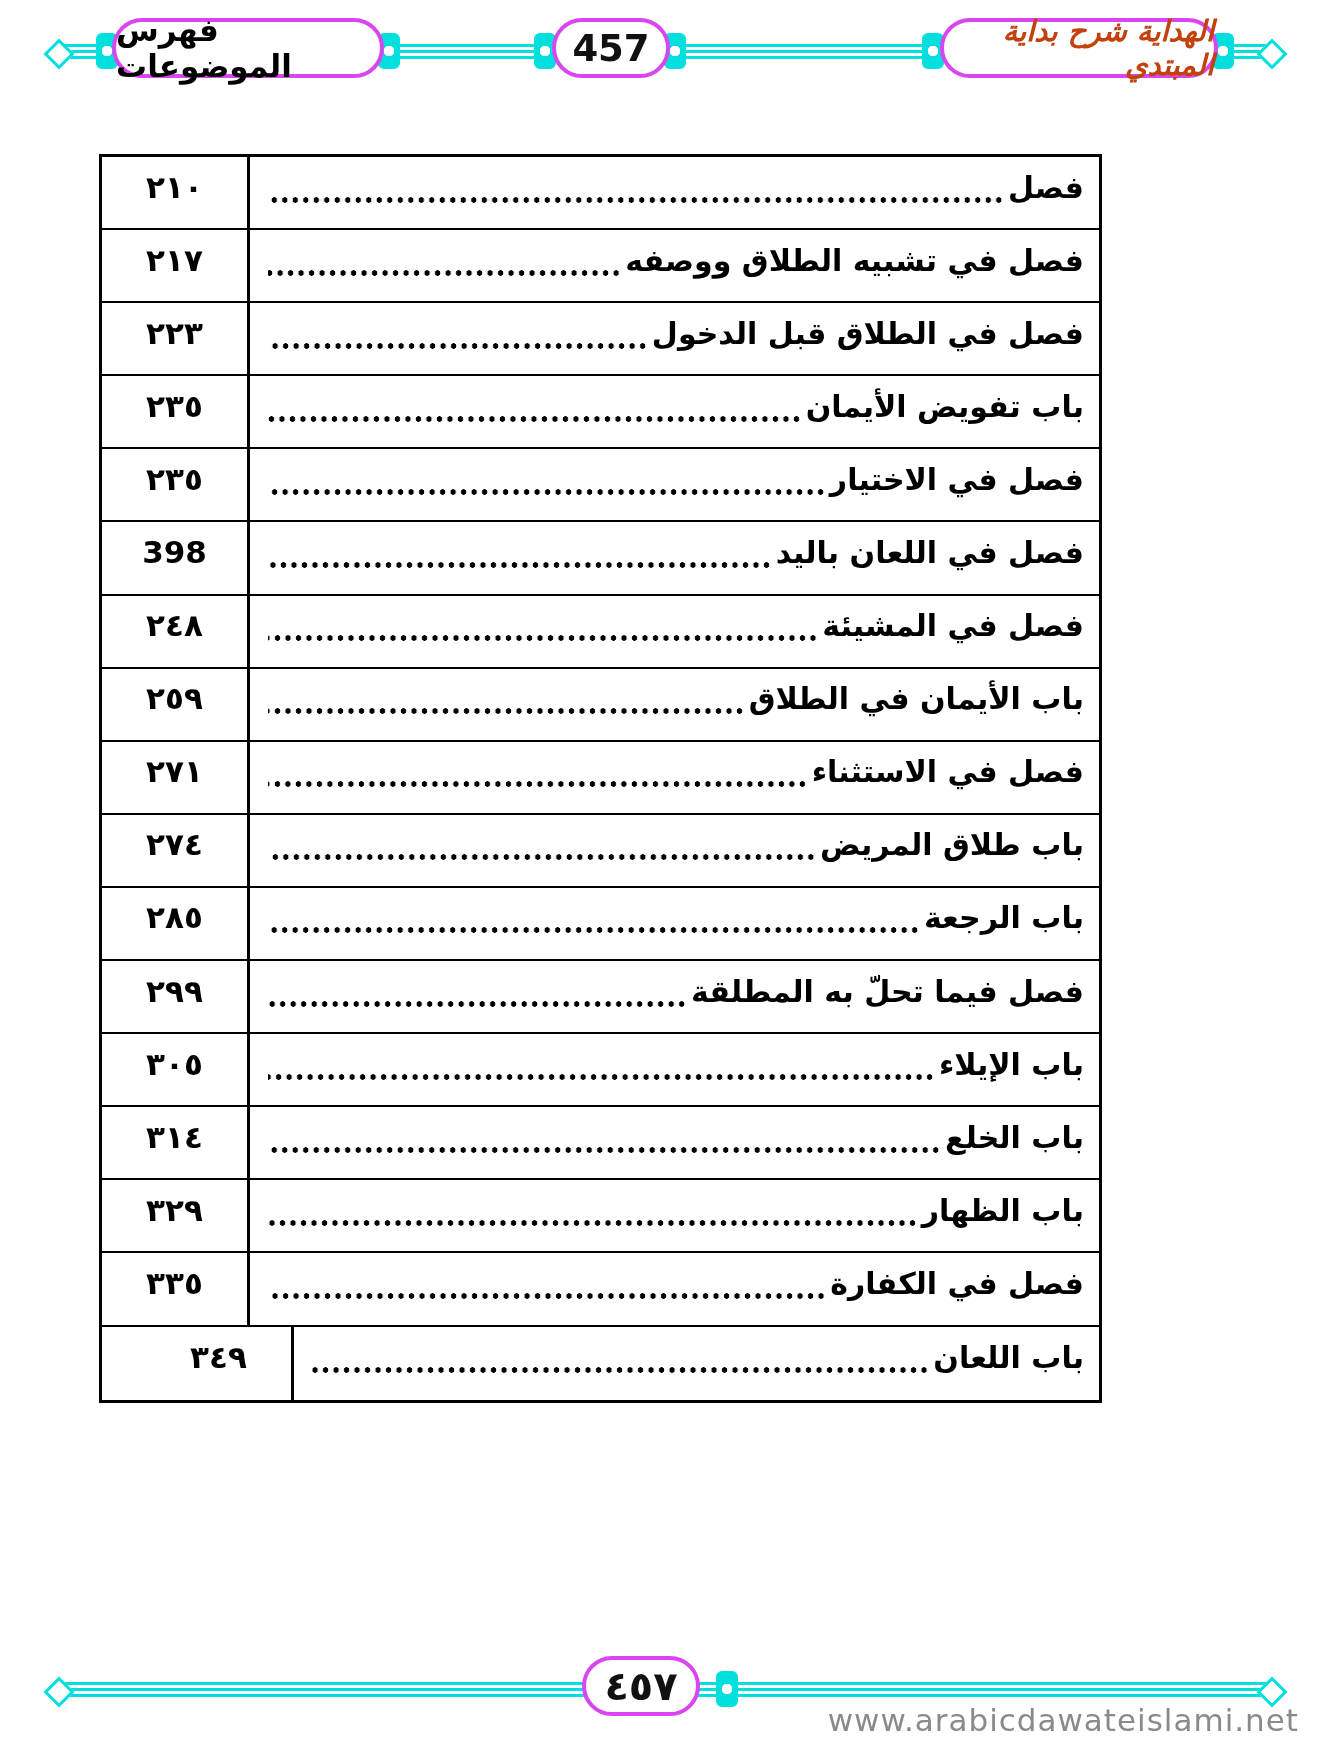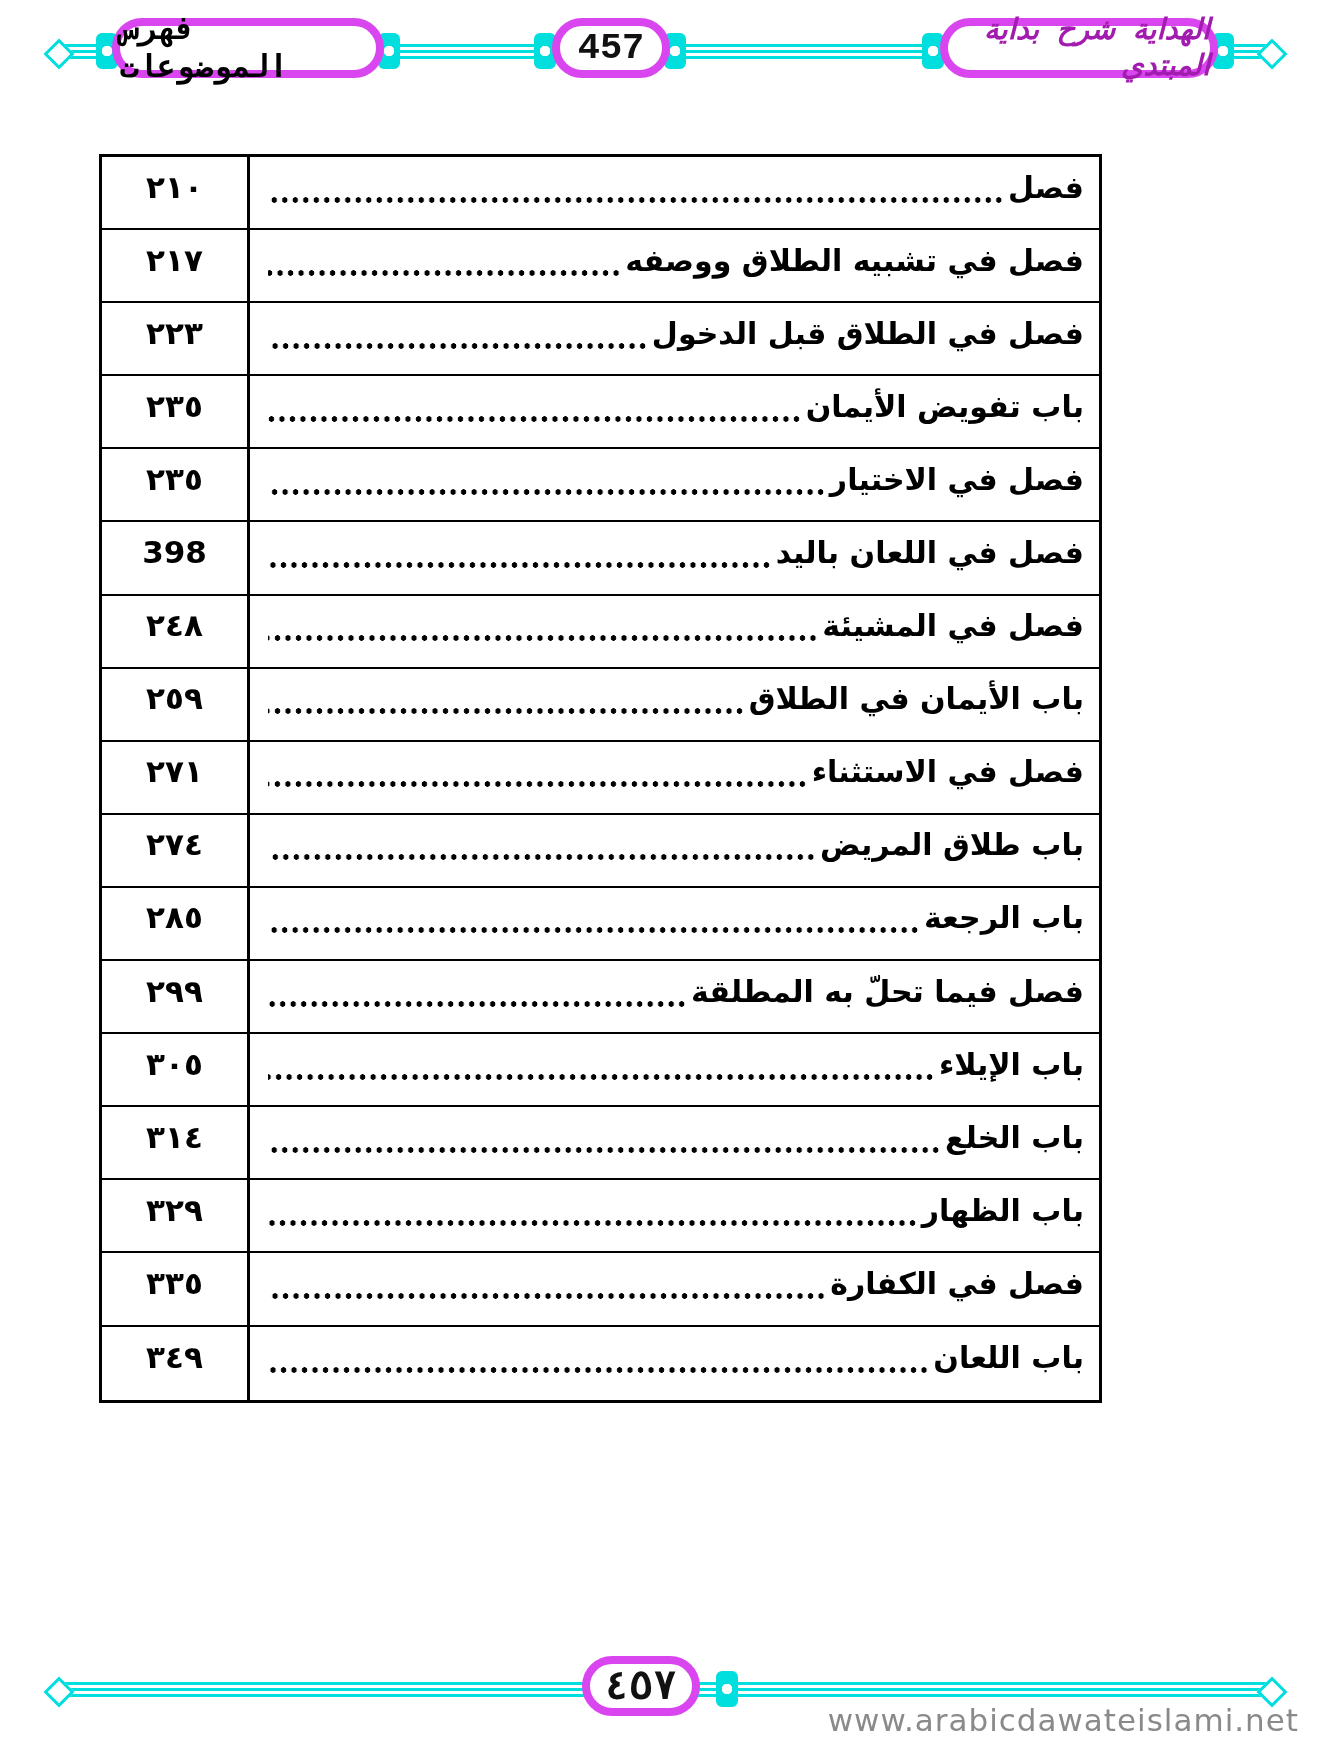--- a/index.html
+++ b/index.html
@@ -11,45 +11,45 @@
   .rule-wrap{position:absolute;left:0;right:0;height:100px;}
   .rule-line{
     position:absolute;left:58px;right:50px;top:44px;height:15px;
     background:linear-gradient(to bottom,
       #00dede 0 3px, #ffffff 3px 6px,
       #00dede 6px 9px, #ffffff 9px 12px,
       #00dede 12px 15px);
   }
   .capsule{
     position:absolute;top:18px;height:60px;background:#ffffff;
-    border:8px solid #d946ef;border-radius:36px;box-sizing:border-box;
-    display:flex;align-items:center;justify-content:center;z-index:3;font-family:Liberation Mono, monospace;
+    border:4px solid #d946ef;border-radius:36px;box-sizing:border-box;
+    display:flex;align-items:center;justify-content:center;z-index:3;
   }
   .capsule.cap-title{font-size:31px;font-weight:bold;color:#000;}
   .capsule.cap-num{font-size:37px;font-weight:bold;color:#111;}
-  .capsule.cap-book{font-size:29px;font-weight:bold;color:#a21caf;font-style:italic;}
+  .capsule.cap-book{font-size:29px;font-weight:bold;color:#c2410c;font-style:italic;}
   .clamp{
     position:absolute;top:33px;width:22px;height:36px;z-index:2;
     background:radial-gradient(circle at 50% 50%, #ffffff 5px, #00dede 5.5px);
     border-radius:6px;border:2px solid #00dede;box-sizing:border-box;
   }
   .finial{
     position:absolute;top:43px;width:16px;height:16px;background:#ffffff;
     border:3px solid #00dede;transform:rotate(45deg);z-index:2;
   }
   
   .toc-table{
     position:absolute;top:154px;left:99px;width:1003px;
     border:3px solid #000;box-sizing:border-box;background:#fff;
   }
   .trow{
     height:73.1px;box-sizing:border-box;border-bottom:2.5px solid #000;
     display:flex;flex-direction:row;align-items:stretch;
   }
-  .trow:last-child{border-bottom:none;}
+  .trow:last-child{border-bottom:none;margin-left:44px;}
   .cell-num{
     width:148px;box-sizing:border-box;border-right:3px solid #000;
     display:flex;align-items:center;justify-content:center;
     font-size:31px;font-weight:bold;color:#000;padding-bottom:12px;
   }
   .cell-title{
     flex:1;direction:rtl;display:flex;align-items:center;
     padding-right:15px;padding-left:14px;box-sizing:border-box;
   }
   .cell-title .t{

